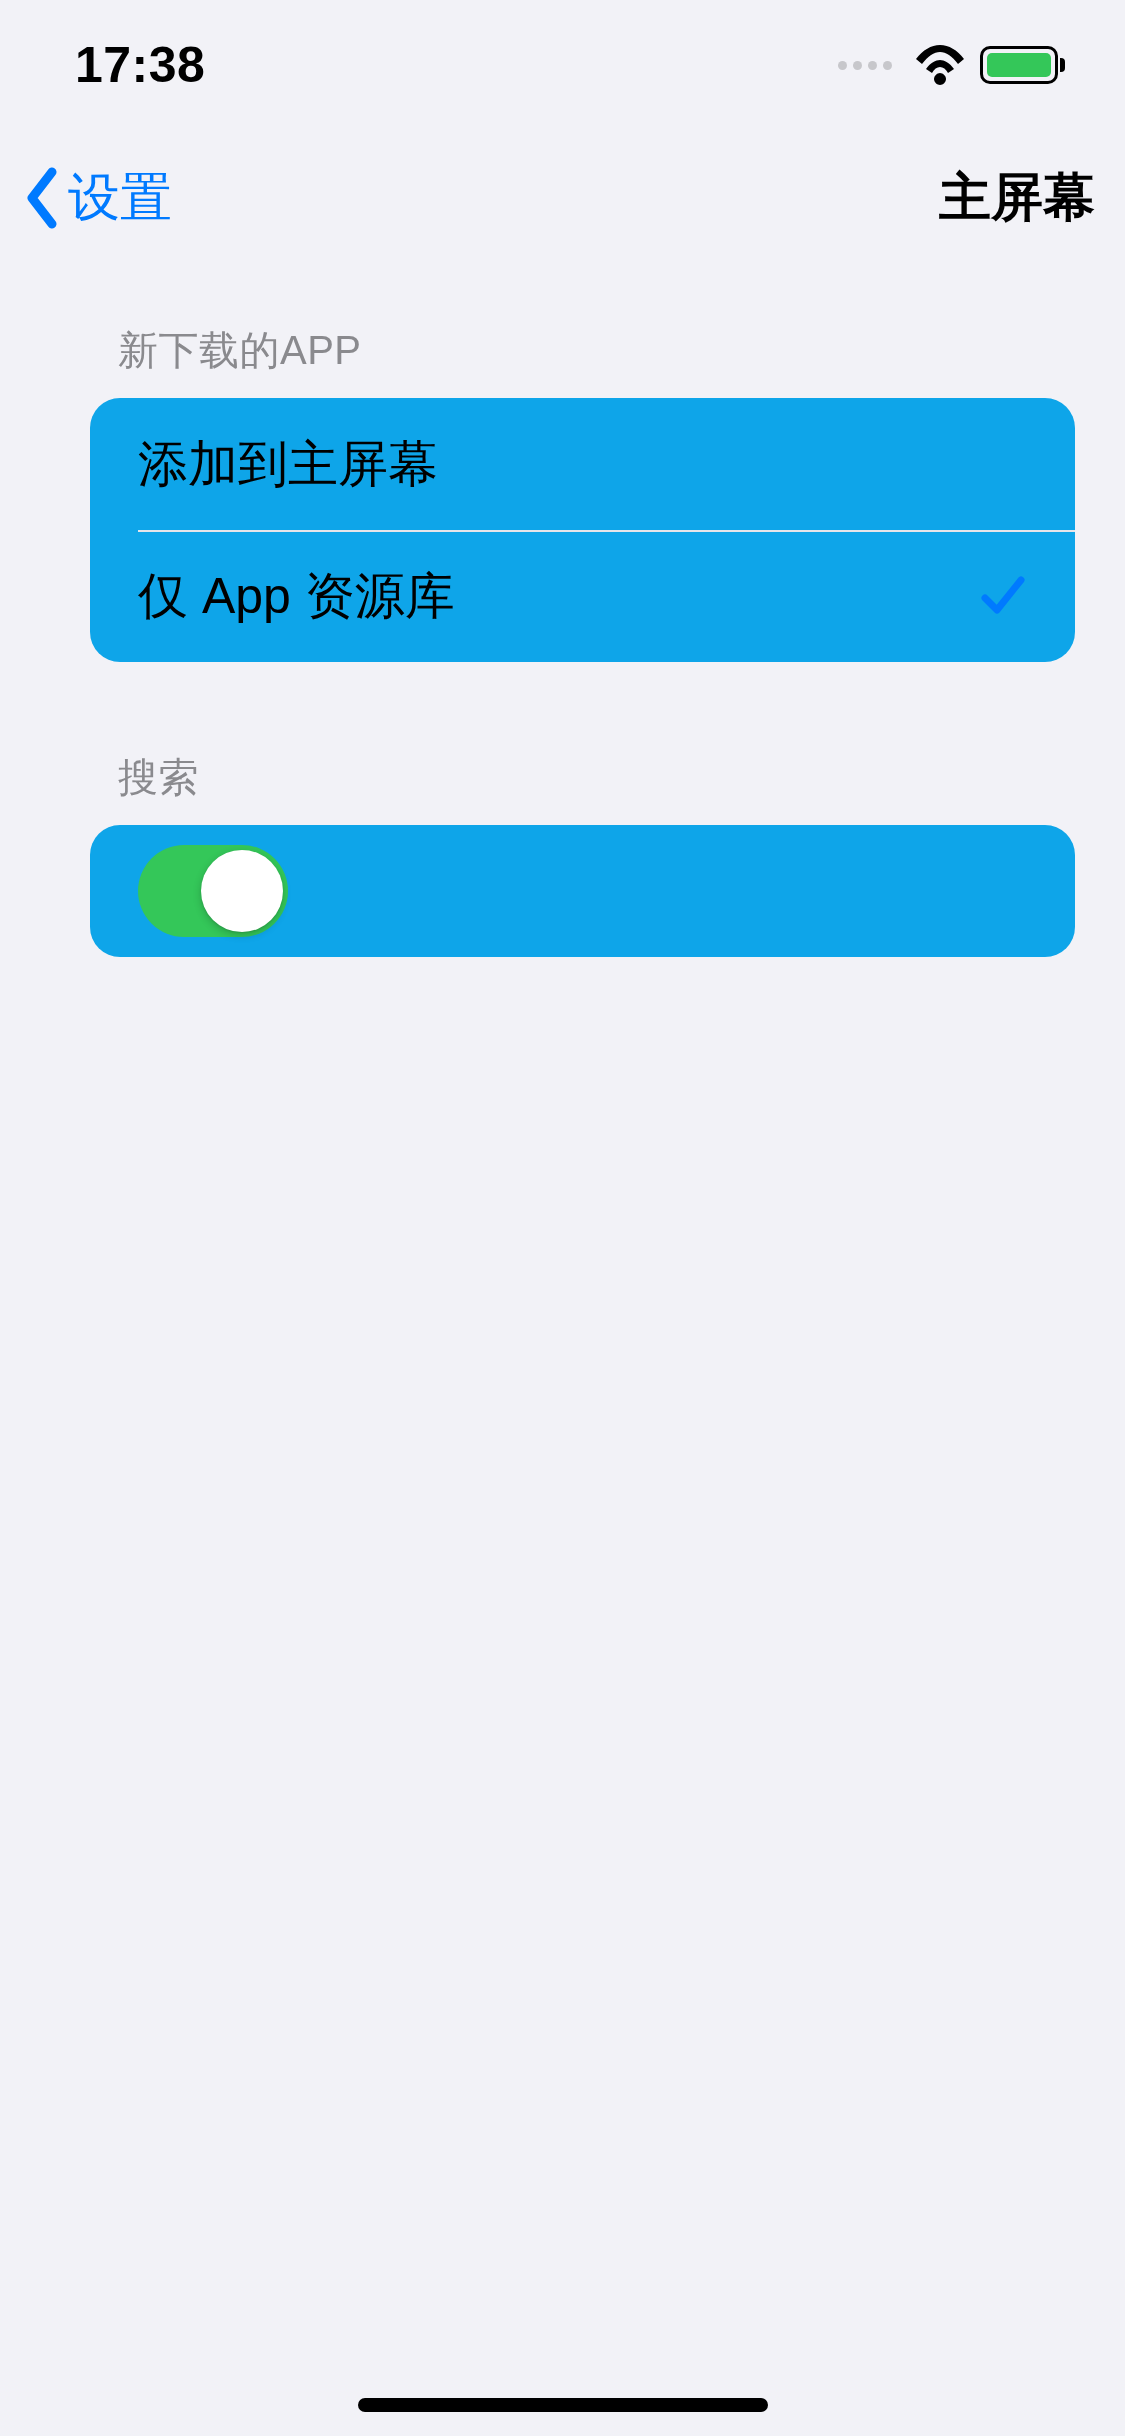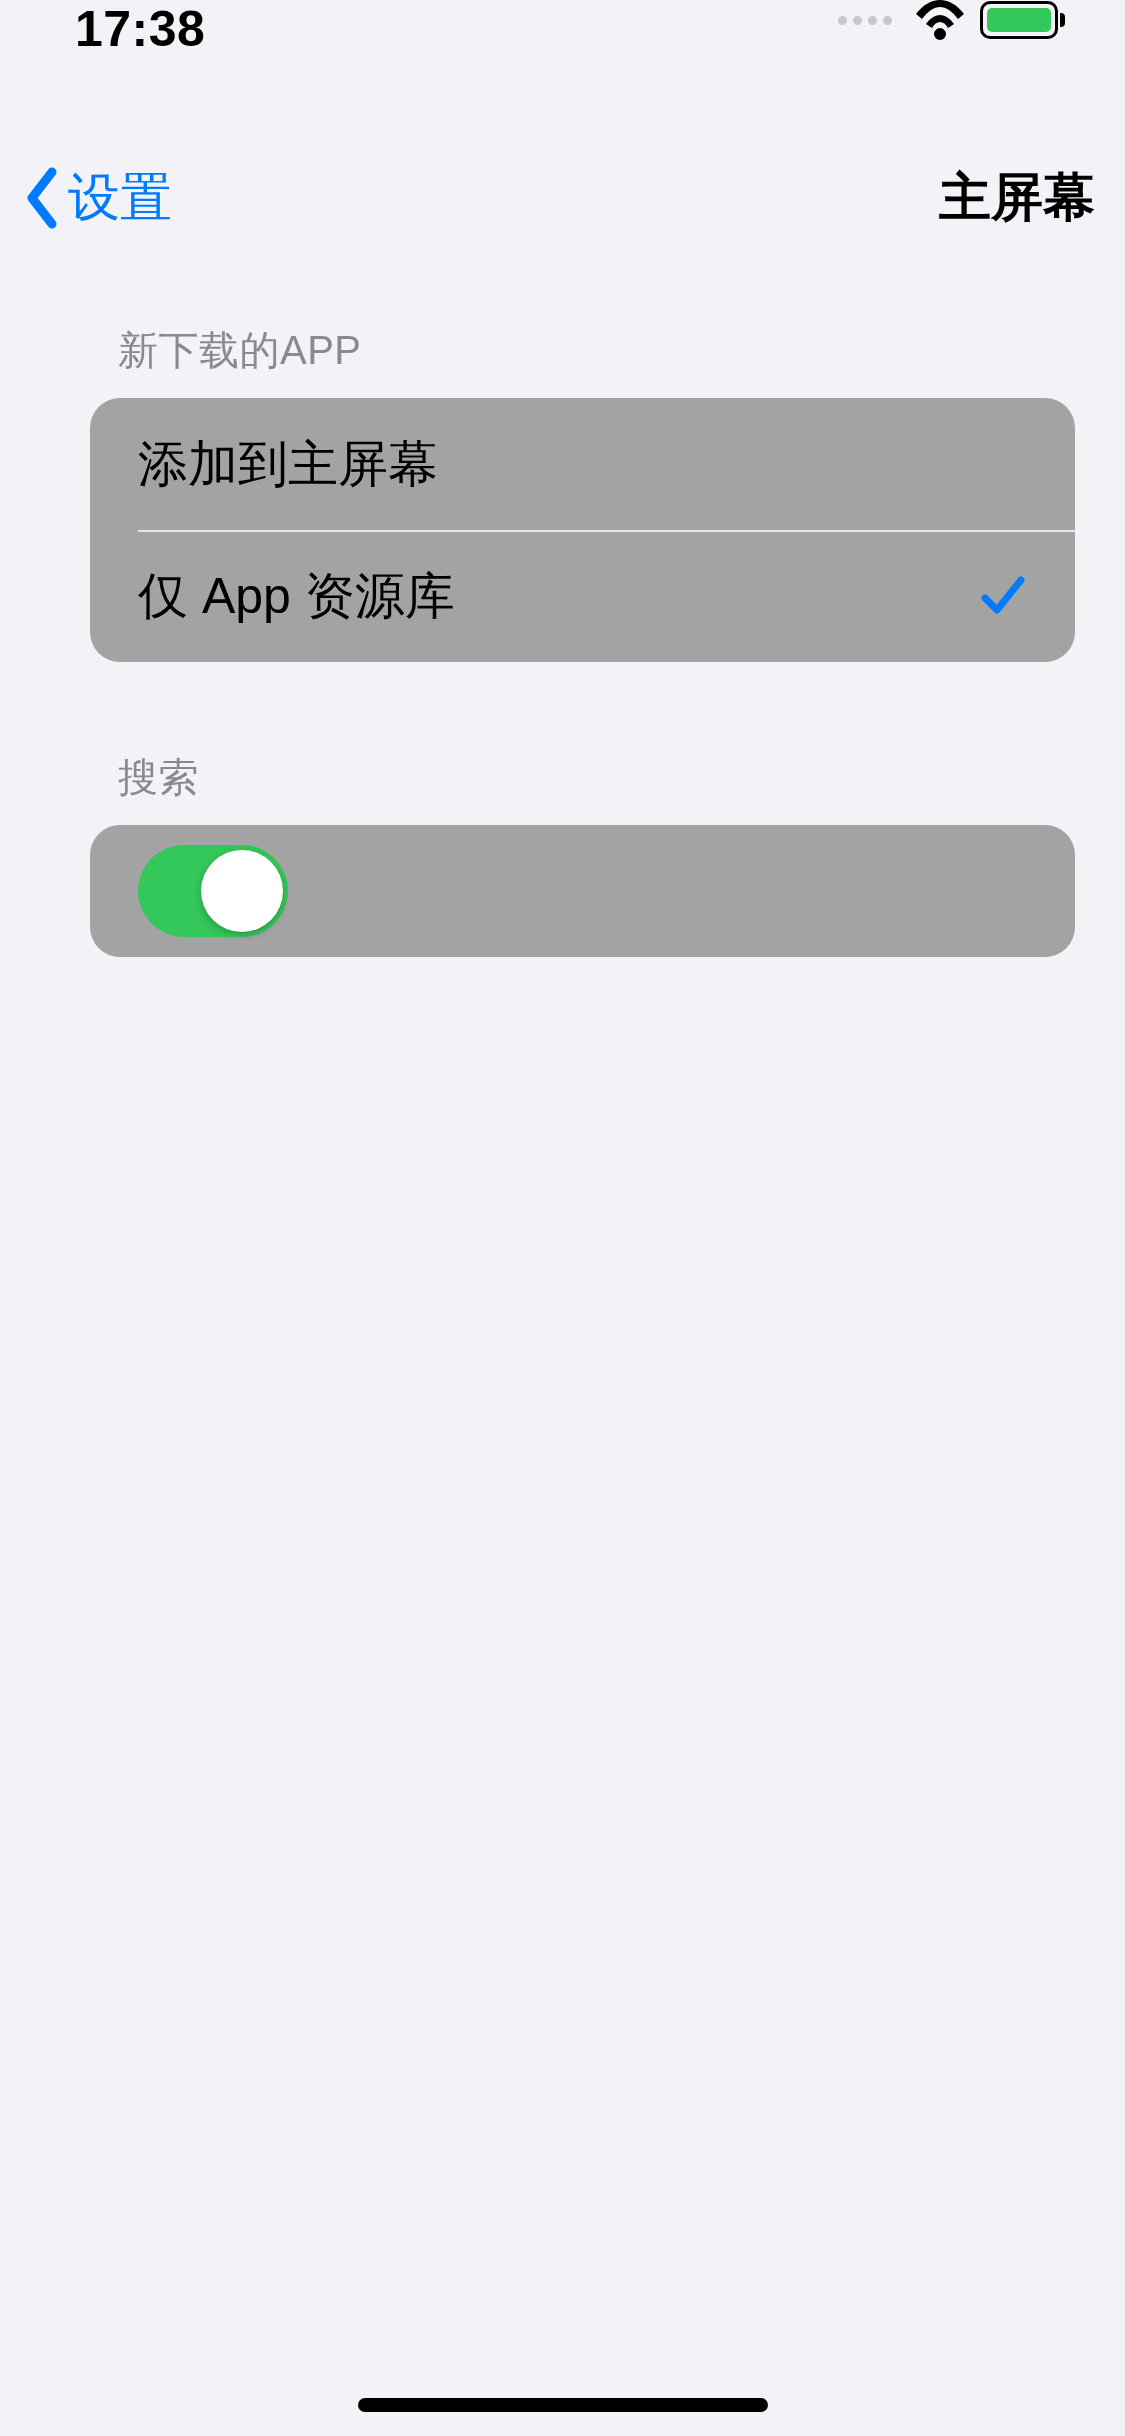--- a/index.html
+++ b/index.html
@@ -13,21 +13,21 @@
       height: 2436px;
       background: #f2f2f7;
       font-family: -apple-system, "SF Pro Text", "Helvetica Neue", Arial, sans-serif;
       overflow: hidden;
     }
     
     .status-bar {
       position: relative;
       height: 130px;
       display: flex;
-      align-items: flex-start;
+      align-items: center;
       justify-content: space-between;
       padding: 0 60px 0 75px;
     }
     .status-time {
       font-size: 50px;
       font-weight: 600;
       letter-spacing: 0.5px;
       color: #000;
     }
     .status-right {
@@ -111,21 +111,21 @@
       margin-left: 40px;
     }
     .section { margin-bottom: 70px; }
     .section-header {
       font-size: 40px;
       color: #8a8a8e;
       padding: 18px 28px 20px 28px;
       letter-spacing: 0.5px;
     }
     .group {
-      background: #a3a3a3;
+      background: #0ea5e9;
       border-radius: 30px;
       overflow: hidden;
     }
     .row {
       height: 132px;
       display: flex;
       align-items: center;
       justify-content: space-between;
       padding: 0 48px 0 48px;
       position: relative;

